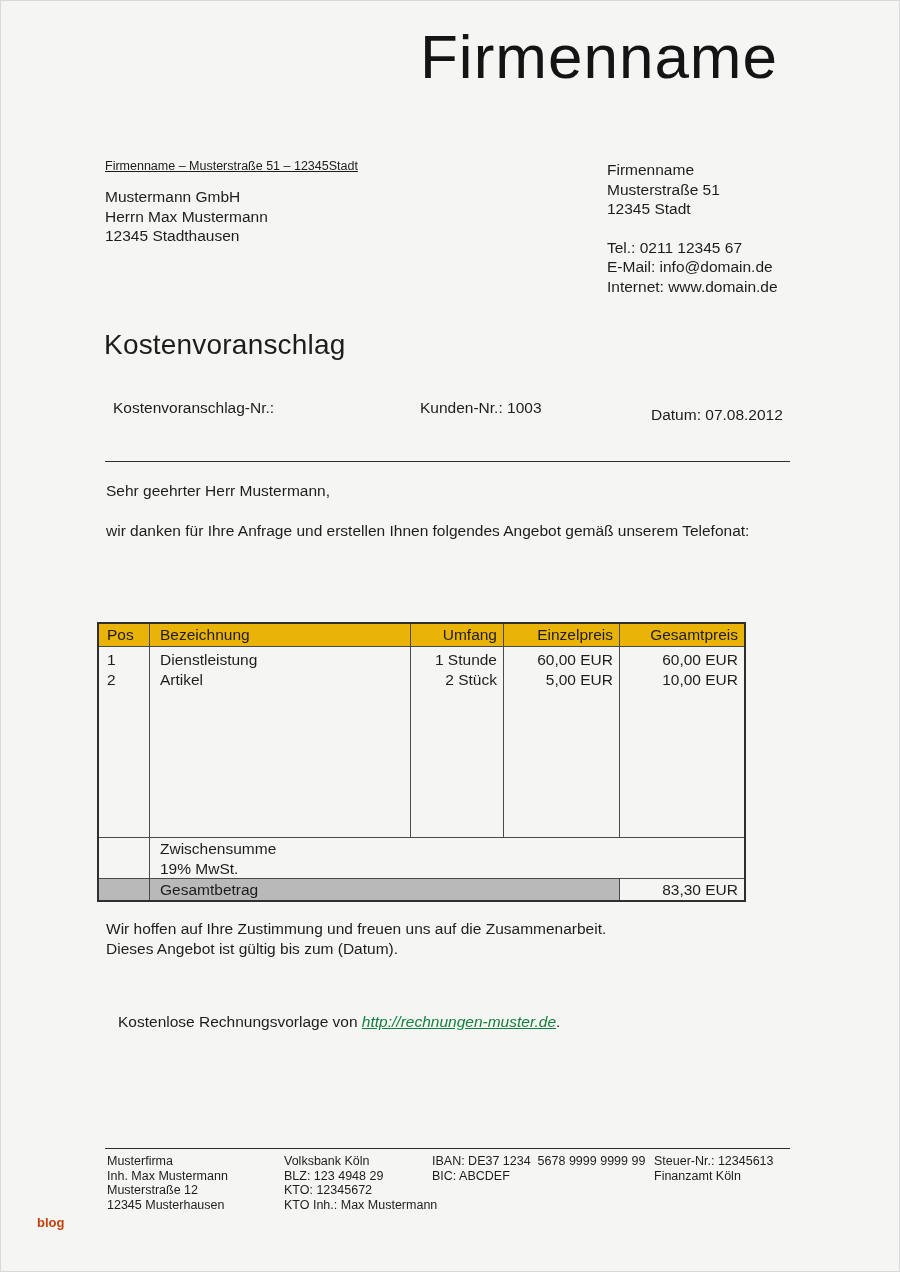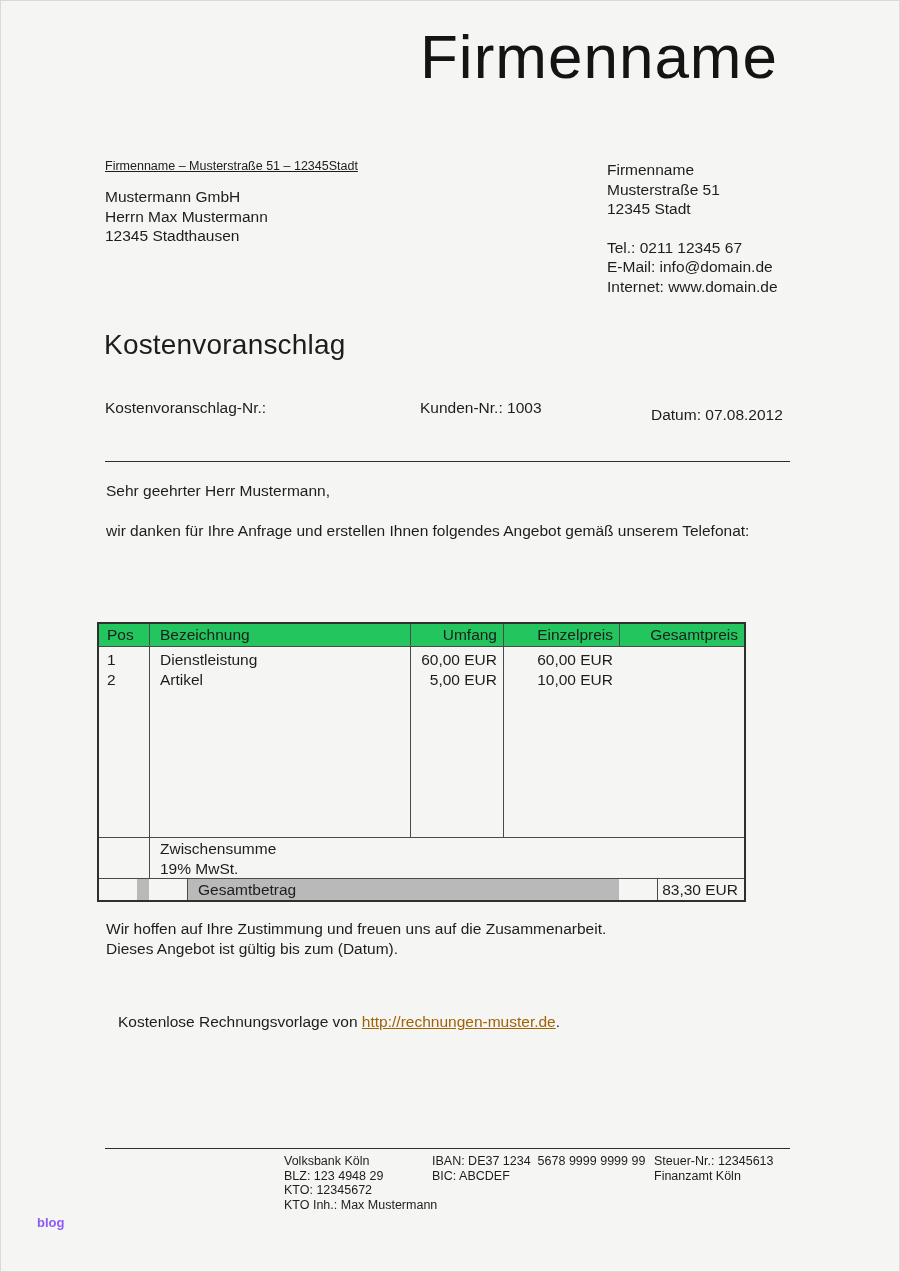--- a/index.html
+++ b/index.html
@@ -21,63 +21,63 @@
   }
   .sender-line{
     left:105px;top:159px;
     font-size:12.5px;text-decoration:underline;white-space:nowrap;
   }
   .recipient{left:105px;top:187px;font-size:15.5px;line-height:19.5px;}
   .company-block{left:607px;top:160px;font-size:15.5px;line-height:19.5px;}
   .block-gap{height:19px;}
   .doc-title{left:104px;top:329px;font-size:28px;font-weight:400;letter-spacing:.2px;}
   .meta{font-size:15.5px;white-space:nowrap;}
-  .meta-number{left:105px;top:399px;}
+  .meta-number{left:113px;top:399px;}
   .meta-customer{left:420px;top:399px;}
   .meta-date{left:651px;top:399px;margin-top:7px;}
   .rule{border-top:1.5px solid #2e2e2e;height:0;}
   .rule1{left:105px;top:461px;width:685px;}
   .rule2{left:105px;top:1148px;width:685px;}
   .salutation{left:106px;top:482px;font-size:15.5px;}
   .intro{left:106px;top:521px;width:660px;font-size:15.5px;line-height:19.5px;}
 
   
   .items-table{
     left:97px;top:622px;width:649px;
     border:2px solid #2f2f2f;
     box-sizing:border-box;
     font-size:15.5px;
   }
   .band{display:grid;grid-template-columns:50px 261px 93px 116px 1fr;box-sizing:border-box;}
   .band > div{box-sizing:border-box;overflow:hidden;}
   .band > div + div{border-left:1px solid #4a4a4a;}
   .t-header{height:22px;}
-  .t-header > div{background:#22c55e;line-height:21px;white-space:nowrap;}
+  .t-header > div{background:#eab308;line-height:21px;white-space:nowrap;}
   .t-body{height:191px;border-top:1px solid #4a4a4a;}
   .t-sub{height:41px;border-top:1px solid #4a4a4a;}
   .t-total{height:22px;border-top:1px solid #4a4a4a;}
   .t-total .gray{background:#b9b9b9;}
   .cell-l{text-align:left;padding-left:10px;}
   .cell-pos{text-align:left;padding-left:8px;}
   .cell-r{text-align:right;padding-right:6px;}
   .t-body > div{padding-top:3px;line-height:19.5px;}
   .t-sub > div{padding-top:1px;line-height:19.5px;}
-  .t-total > div{line-height:21px;margin-left:38px;}
+  .t-total > div{line-height:21px;}
   .sub-mid{grid-column:2 / 5;}
   .total-mid{grid-column:2 / 5;}
 
   .closing{left:106px;top:919px;font-size:15.5px;line-height:19.5px;}
   .credit{left:118px;top:1013px;font-size:15.5px;}
-  .credit a{color:#a16207;text-decoration:underline;cursor:pointer;}
+  .credit a{color:#15803d;text-decoration:underline;cursor:pointer;font-style:italic;}
 
   .footer-col{position:absolute;top:1154px;font-size:12.5px;line-height:14.5px;}
   .footer-col div{white-space:pre;}
   .fc1{left:107px;} .fc2{left:268px;margin-left:16px;} .fc3{left:432px;} .fc4{left:654px;}
 
-  .watermark{left:37px;top:1215px;font-size:13px;font-weight:bold;color:#8b5cf6;}
+  .watermark{left:37px;top:1215px;font-size:13px;font-weight:bold;color:#c2410c;}
 </style>
 </head>
 <body>
 
 <div class="page">
 
   <div class="abs company-title">Firmenname</div>
 
   <div class="abs sender-line">Firmenname – Musterstraße 51 – 12345Stadt</div>
 
@@ -119,20 +119,24 @@
     <div class="band t-body">
       <div class="cell-pos">
         <div>1</div>
         <div>2</div>
       </div>
       <div class="cell-l">
         <div>Dienstleistung</div>
         <div>Artikel</div>
       </div>
       <div class="cell-r">
+        <div>1 Stunde</div>
+        <div>2 Stück</div>
+      </div>
+      <div class="cell-r">
         <div>60,00 EUR</div>
         <div>5,00 EUR</div>
       </div>
       <div class="cell-r">
         <div>60,00 EUR</div>
         <div>10,00 EUR</div>
       </div>
     </div>
     <div class="band t-sub">
       <div class="cell-pos"></div>
@@ -152,20 +156,26 @@
     <div>Wir hoffen auf Ihre Zustimmung und freuen uns auf die Zusammenarbeit.</div>
     <div>Dieses Angebot ist gültig bis zum (Datum).</div>
   </div>
 
   <div class="abs credit">
     <span>Kostenlose Rechnungsvorlage von </span><a>http://rechnungen-muster.de</a><span>.</span>
   </div>
 
   <div class="abs rule rule2"></div>
 
+  <div class="footer-col fc1">
+    <div>Musterfirma</div>
+    <div>Inh. Max Mustermann</div>
+    <div>Musterstraße 12</div>
+    <div>12345 Musterhausen</div>
+  </div>
   <div class="footer-col fc2">
     <div>Volksbank Köln</div>
     <div>BLZ: 123 4948 29</div>
     <div>KTO: 12345672</div>
     <div>KTO Inh.: Max Mustermann</div>
   </div>
   <div class="footer-col fc3">
     <div>IBAN: DE37 1234  5678 9999 9999 99</div>
     <div>BIC: ABCDEF</div>
   </div>

